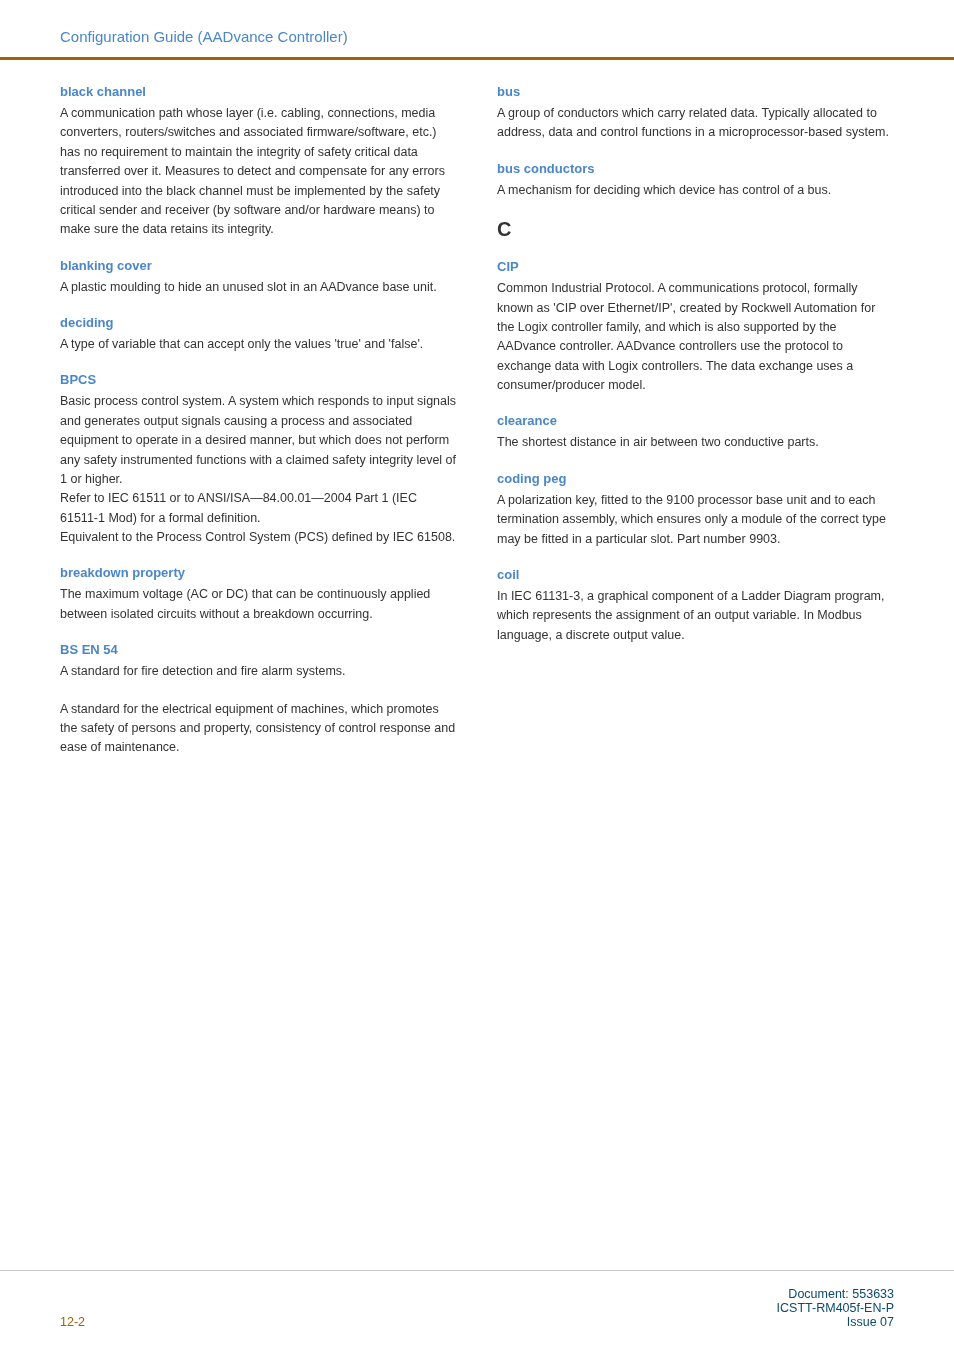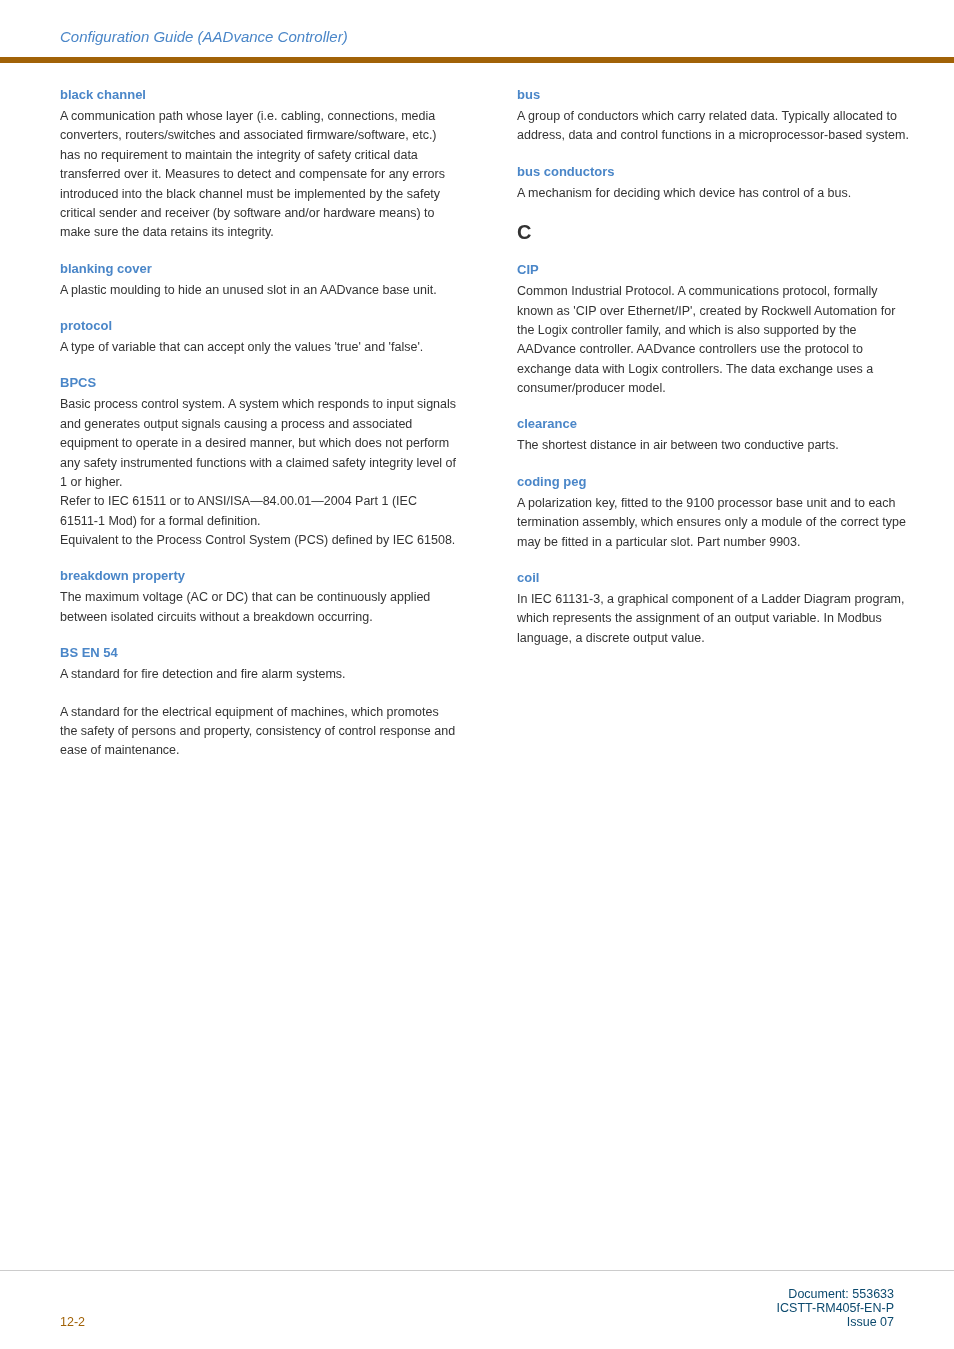--- a/index.html
+++ b/index.html
@@ -13,33 +13,32 @@
     }
     .page {
       width: 954px;
       min-height: 1349px;
       padding: 0;
       display: flex;
       flex-direction: column;
     }
     .header {
       padding: 28px 36px 12px 60px;
-      border-bottom: 6px solid #a16207;
-      font-style: italic;
+      border-bottom: 3px solid #a16207;
     }
     .header-title {
       color: #4a86c8;
       font-size: 15px;
       font-weight: normal;
     }
     .content {
       display: flex;
       flex: 1;
-      padding: 24px 40px 24px 60px;
-      gap: 60px;
+      padding: 24px 60px 24px 60px;
+      gap: 40px;
     }
     .col {
       flex: 1;
     }
     .term-block {
       margin-bottom: 18px;
     }
     .term-heading {
       color: #4a86c8;
       font-size: 13px;
@@ -89,21 +88,21 @@
     <div class="col" id="left-col">
         <div class="term-block">
           <div class="term-heading">black channel</div>
           <div class="term-body">A communication path whose layer (i.e. cabling, connections, media converters, routers/switches and associated firmware/software, etc.) has no requirement to maintain the integrity of safety critical data transferred over it. Measures to detect and compensate for any errors introduced into the black channel must be implemented by the safety critical sender and receiver (by software and/or hardware means) to make sure the data retains its integrity.</div>
         </div>
         <div class="term-block">
           <div class="term-heading">blanking cover</div>
           <div class="term-body">A plastic moulding to hide an unused slot in an AADvance base unit.</div>
         </div>
         <div class="term-block">
-          <div class="term-heading">protocol</div>
+          <div class="term-heading">deciding</div>
           <div class="term-body">A type of variable that can accept only the values 'true' and 'false'.</div>
         </div>
         <div class="term-block">
           <div class="term-heading">BPCS</div>
           <div class="term-body">Basic process control system. A system which responds to input signals and generates output signals causing a process and associated equipment to operate in a desired manner, but which does not perform any safety instrumented functions with a claimed safety integrity level of 1 or higher.<br>Refer to IEC 61511 or to ANSI/ISA—84.00.01—2004 Part 1 (IEC 61511-1 Mod) for a formal definition.<br>Equivalent to the Process Control System (PCS) defined by IEC 61508.</div>
         </div>
         <div class="term-block">
           <div class="term-heading">breakdown property</div>
           <div class="term-body">The maximum voltage (AC or DC) that can be continuously applied between isolated circuits without a breakdown occurring.</div>
         </div>

